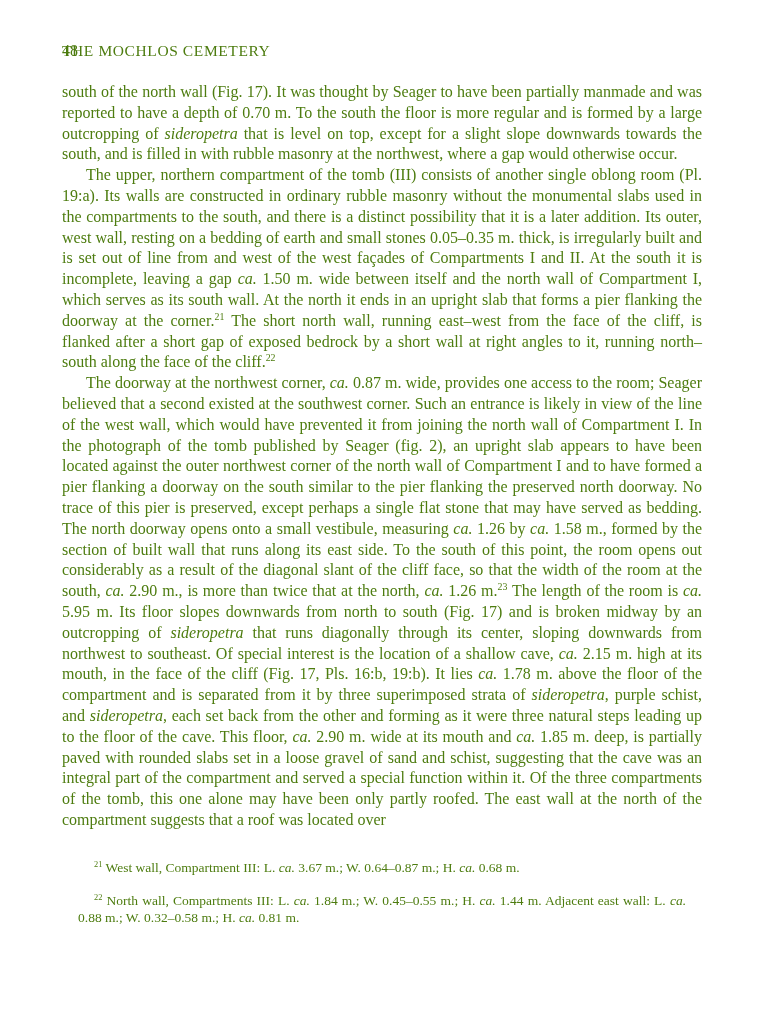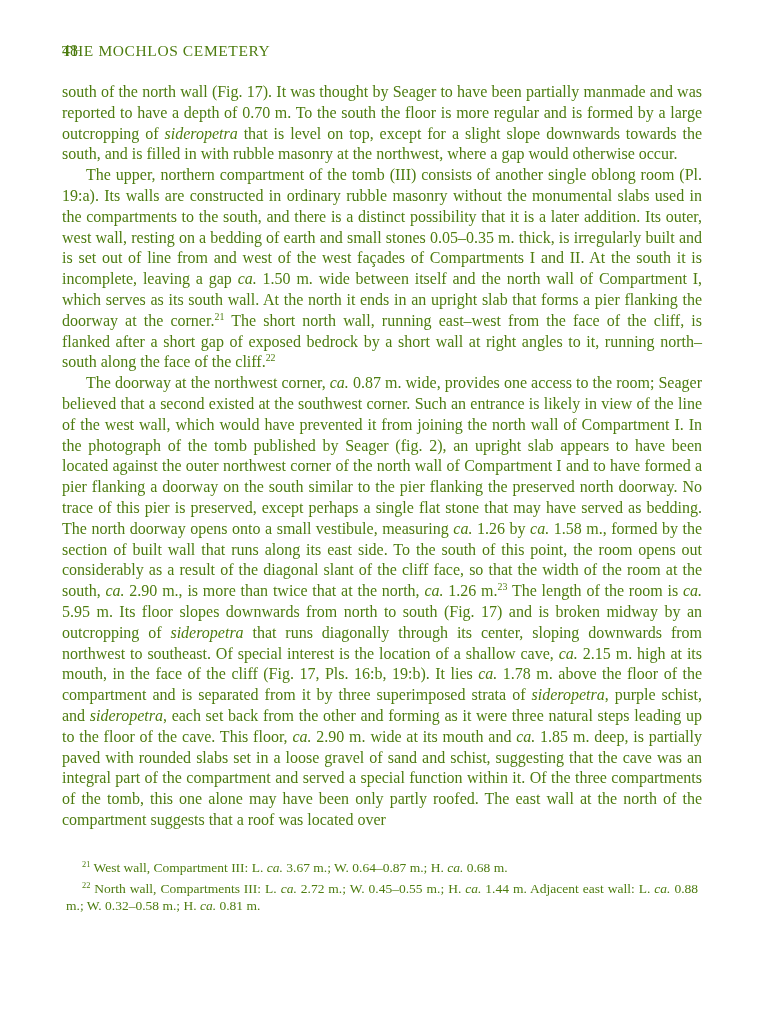--- a/index.html
+++ b/index.html
@@ -50,21 +50,21 @@
     font-size: 0.62em;
     line-height: 0;
     vertical-align: super;
   }
   em {
   }
   .footnotes {
     margin-top: 28px;
   }
   .footnotes p {
-    margin: 4px;
+    margin: 16px;
     font-size: 13.5px;
     line-height: 17.2px;
     text-align: justify;
     text-indent: 16px;
   }
 </style>
 </head>
 <body>
 
 <div class="page">
@@ -75,16 +75,16 @@
   </div>
 
   <div class="body-text">
     <p><span>south of the north wall (Fig. 17). It was thought by Seager to have been partially manmade and was reported to have a depth of 0.70 m. To the south the floor is more regular and is formed by a large outcropping of </span><em>sideropetra</em><span> that is level on top, except for a slight slope downwards towards the south, and is filled in with rubble masonry at the northwest, where a gap would otherwise occur.</span></p>
     <p class="indent"><span>The upper, northern compartment of the tomb (III) consists of another single oblong room (Pl. 19:a). Its walls are constructed in ordinary rubble masonry without the monumental slabs used in the compartments to the south, and there is a distinct possibility that it is a later addition. Its outer, west wall, resting on a bedding of earth and small stones 0.05–0.35 m. thick, is irregularly built and is set out of line from and west of the west façades of Compartments I and II. At the south it is incomplete, leaving a gap </span><em>ca.</em><span> 1.50 m. wide between itself and the north wall of Compartment I, which serves as its south wall. At the north it ends in an upright slab that forms a pier flanking the doorway at the corner.</span><sup>21</sup><span> The short north wall, running east–west from the face of the cliff, is flanked after a short gap of exposed bedrock by a short wall at right angles to it, running north–south along the face of the cliff.</span><sup>22</sup></p>
     <p class="indent"><span>The doorway at the northwest corner, </span><em>ca.</em><span> 0.87 m. wide, provides one access to the room; Seager believed that a second existed at the southwest corner. Such an entrance is likely in view of the line of the west wall, which would have prevented it from joining the north wall of Compartment I. In the photograph of the tomb published by Seager (fig. 2), an upright slab appears to have been located against the outer northwest corner of the north wall of Compartment I and to have formed a pier flanking a doorway on the south similar to the pier flanking the preserved north doorway. No trace of this pier is preserved, except perhaps a single flat stone that may have served as bedding. The north doorway opens onto a small vestibule, measuring </span><em>ca.</em><span> 1.26 by </span><em>ca.</em><span> 1.58 m., formed by the section of built wall that runs along its east side. To the south of this point, the room opens out considerably as a result of the diagonal slant of the cliff face, so that the width of the room at the south, </span><em>ca.</em><span> 2.90 m., is more than twice that at the north, </span><em>ca.</em><span> 1.26 m.</span><sup>23</sup><span> The length of the room is </span><em>ca.</em><span> 5.95 m. Its floor slopes downwards from north to south (Fig. 17) and is broken midway by an outcropping of </span><em>sideropetra</em><span> that runs diagonally through its center, sloping downwards from northwest to southeast. Of special interest is the location of a shallow cave, </span><em>ca.</em><span> 2.15 m. high at its mouth, in the face of the cliff (Fig. 17, Pls. 16:b, 19:b). It lies </span><em>ca.</em><span> 1.78 m. above the floor of the compartment and is separated from it by three superimposed strata of </span><em>sideropetra</em><span>, purple schist, and </span><em>sideropetra</em><span>, each set back from the other and forming as it were three natural steps leading up to the floor of the cave. This floor, </span><em>ca.</em><span> 2.90 m. wide at its mouth and </span><em>ca.</em><span> 1.85 m. deep, is partially paved with rounded slabs set in a loose gravel of sand and schist, suggesting that the cave was an integral part of the compartment and served a special function within it. Of the three compartments of the tomb, this one alone may have been only partly roofed. The east wall at the north of the compartment suggests that a roof was located over</span></p>
   </div>
 
   <div class="footnotes">
     <p><sup>21</sup><span> West wall, Compartment III: L. </span><em>ca.</em><span> 3.67 m.; W. 0.64–0.87 m.; H. </span><em>ca.</em><span> 0.68 m.</span></p>
-    <p><sup>22</sup><span> North wall, Compartments III: L. </span><em>ca.</em><span> 2.72 m.; W. 0.45–0.55 m.; H. </span><em>ca.</em><span> 1.44 m. Adjacent east wall: L. </span><em>ca.</em><span> 0.88 m.; W. 0.32–0.58 m.; H. </span><em>ca.</em><span> 0.81 m.</span></p>
+    <p><sup>22</sup><span> North wall, Compartments III: L. </span><em>ca.</em><span> 1.84 m.; W. 0.45–0.55 m.; H. </span><em>ca.</em><span> 1.44 m. Adjacent east wall: L. </span><em>ca.</em><span> 0.88 m.; W. 0.32–0.58 m.; H. </span><em>ca.</em><span> 0.81 m.</span></p>
   </div>
 
 </div>
 
 </body></html>

